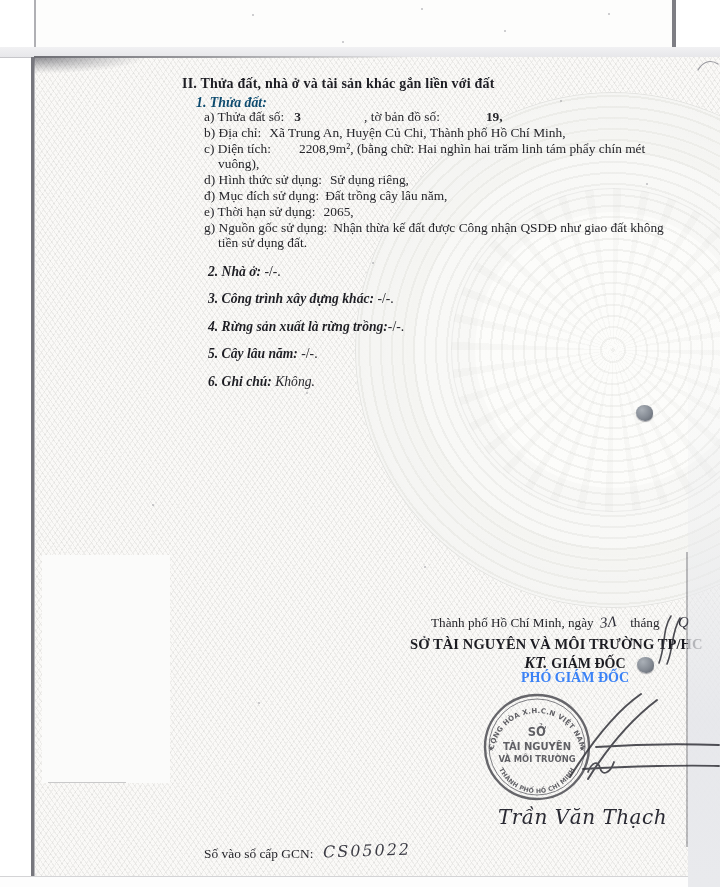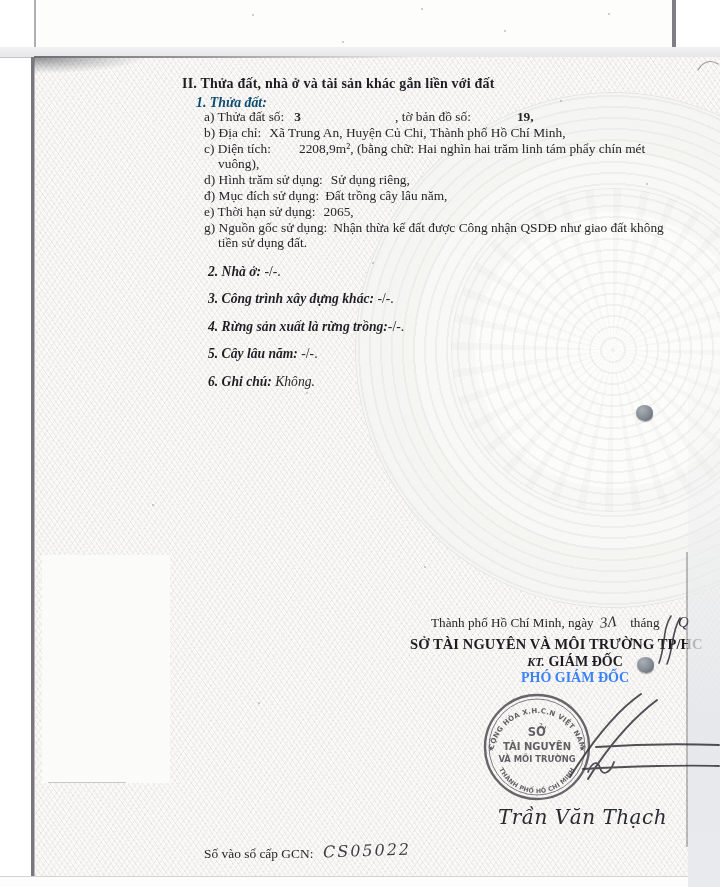--- a/index.html
+++ b/index.html
@@ -95,38 +95,38 @@
     z-index:9;
   }
 
   
   .content{z-index:4;}
   .sec-title{left:182px;top:76px;font-size:14px;font-weight:bold;color:#1e1e24;letter-spacing:.2px;}
   .sub1{left:196px;top:95px;font-size:13.8px;font-weight:bold;font-style:italic;color:#0c4a6e;}
   .details{left:204px;top:109px;width:512px;font-size:13.4px;line-height:15.8px;white-space:nowrap;}
   .details .cont{padding-left:14px;}
   .b1{font-weight:bold;}
-  .ml10{margin-left:10px;} .ml70{margin-left:94px;} .ml46{margin-left:46px;}
+  .ml10{margin-left:10px;} .ml70{margin-left:63px;} .ml46{margin-left:46px;}
   .ml14{margin-left:28px;} .ml8{margin-left:8px;} .ml6{margin-left:6px;}
   .numbered{left:196px;top:252px;font-size:13.6px;line-height:15.4px;white-space:nowrap;}
   .numbered .row{margin:12px;}
   .numbered .row.sp{margin-top:2.5px;}
   .numbered .lbl{font-weight:bold;font-style:italic;color:#1e1e24;}
   .numbered .val{font-weight:normal;}
   .numbered .val.it{font-style:italic;}
 
   
   .date-line{left:431px;top:614px;font-size:13.2px;white-space:nowrap;}
   .hand{font-style:italic;color:#2c2c36;display:inline-block;}
   .hand-day{font-size:15px;transform:rotate(-6deg);margin-left:6px;}
   .hand-month{font-size:15px;transform:rotate(4deg);margin-left:18px;}
   .ml-thang{margin-left:14px;}
   .authority{left:410px;top:636px;font-size:14.5px;font-weight:bold;color:#1c1c22;white-space:nowrap;letter-spacing:.1px;}
   .kt-line{left:480px;top:654px;width:190px;text-align:center;font-size:14px;font-weight:bold;color:#1c1c22;white-space:nowrap;}
-  .kt{font-style:italic;font-size:12px;font-weight:bold;margin-right:4px;}
+  .kt{font-style:italic;font-size:16px;font-weight:bold;margin-right:4px;}
   .deputy{left:480px;top:670px;width:190px;text-align:center;font-size:14px;font-weight:bold;color:#3b82f6;}
   .signer{left:495px;top:805px;width:175px;text-align:center;font-style:italic;font-size:20px;letter-spacing:.5px;color:#2a2a33;font-family:"DejaVu Serif","Liberation Serif",serif;}
   .registry{left:204px;top:843px;font-size:13.4px;white-space:nowrap;}
   .hand-reg{font-family:"DejaVu Serif",serif;font-style:italic;font-size:16px;letter-spacing:2px;color:#3c3c45;display:inline-block;transform:rotate(-2deg);margin-left:10px;position:relative;top:-2px;}
 
   .stamp-svg{left:481px;top:691px;width:112px;height:112px;z-index:6;}
   .ink-svg{left:0;top:0;width:720px;height:887px;z-index:8;pointer-events:none;}
 </style>
 </head>
 <body>
@@ -163,21 +163,21 @@
     <span>a) Thửa đất số:</span><span class="b1 ml10">3</span><span class="ml70">, tờ bản đồ số:</span><span class="b1 ml46">19,</span>
   </div>
   <div>
     <span>b) Địa chỉ:</span><span class="ml8">Xã Trung An, Huyện Củ Chi, Thành phố Hồ Chí Minh,</span>
   </div>
   <div>
     <span>c) Diện tích:</span><span class="ml14">2208,9m², (bằng chữ: Hai nghìn hai trăm linh tám phẩy chín mét</span>
   </div>
   <div class="cont">vuông),</div>
   <div>
-    <span>d) Hình trăm sử dụng:</span><span class="ml8">Sử dụng riêng,</span>
+    <span>d) Hình thức sử dụng:</span><span class="ml8">Sử dụng riêng,</span>
   </div>
   <div>
     <span>đ) Mục đích sử dụng:</span><span class="ml6">Đất trồng cây lâu năm,</span>
   </div>
   <div>
     <span>e) Thời hạn sử dụng:</span><span class="ml8">2065,</span>
   </div>
   <div>
     <span>g) Nguồn gốc sử dụng:</span><span class="ml6">Nhận thừa kế đất được Công nhận QSDĐ như giao đất không</span>
   </div>

